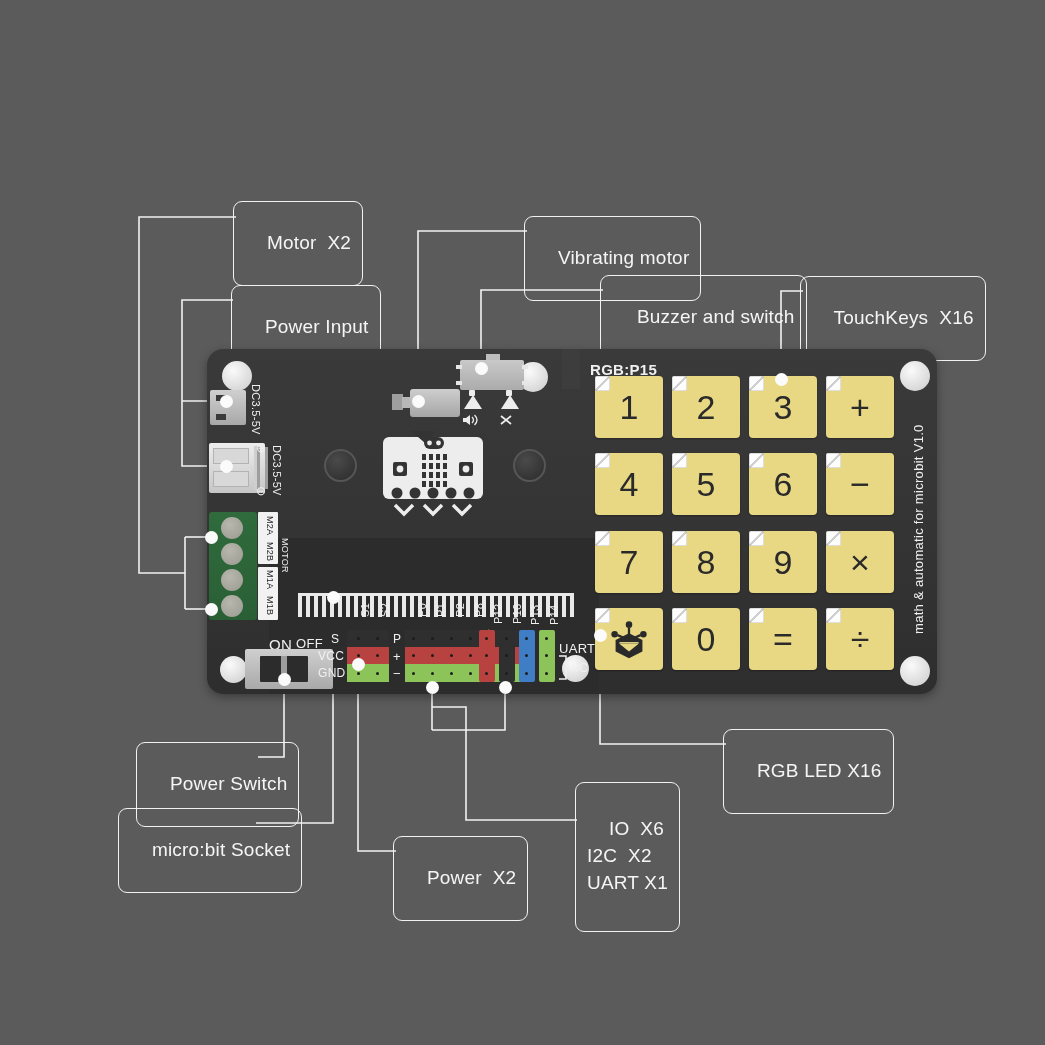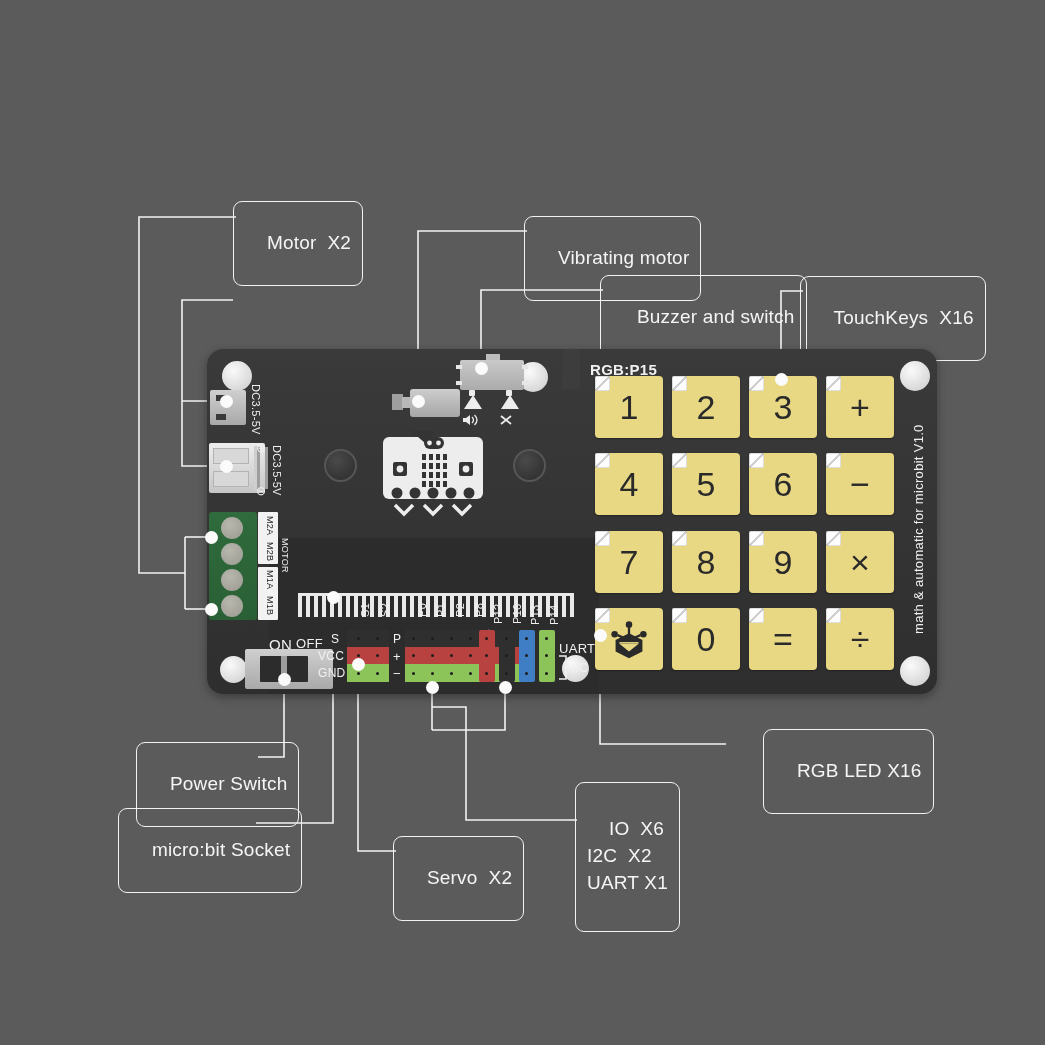--- a/index.html
+++ b/index.html
@@ -221,45 +221,48 @@
       <path d="M256,823 L333,823 L333,596"></path>
 
       <path d="M258,757 L284,757 L284,688"></path>
     </g>
   </svg>
 
   <div class="callout" style="left:233px; top:201px;text-align:center;">
     <span>Motor  X2</span>
   </div>
 
+  <div class="callout" style="left:231px; top:285px;">
+    <span>Power Input</span>
+  </div>
 
   <div class="callout" style="left:524px; top:216px;">
     <span>Vibrating motor</span>
   </div>
 
   <div class="callout" style="left:600px; top:275px;padding-left:14px;">
     <span>Buzzer and switch</span>
   </div>
 
   <div class="callout" style="left:800px; top:276px;">
     <span>TouchKeys  X16</span>
   </div>
 
-  <div class="callout" style="left:723px; top:729px;margin-left:40px;">
+  <div class="callout" style="left:723px; top:729px;">
     <span>RGB LED X16</span>
   </div>
 
   <div class="callout multi" style="left:575px; top:782px;">
     <span>IO  X6
 I2C  X2
 UART X1</span>
   </div>
 
   <div class="callout" style="left:393px; top:836px;">
-    <span>Servo  X2</span>
+    <span>Power  X2</span>
   </div>
 
   <div class="callout" style="left:136px; top:742px;">
     <span>Power Switch</span>
   </div>
 
   <div class="callout" style="left:118px; top:808px;">
     <span>micro:bit Socket</span>
   </div>
 

